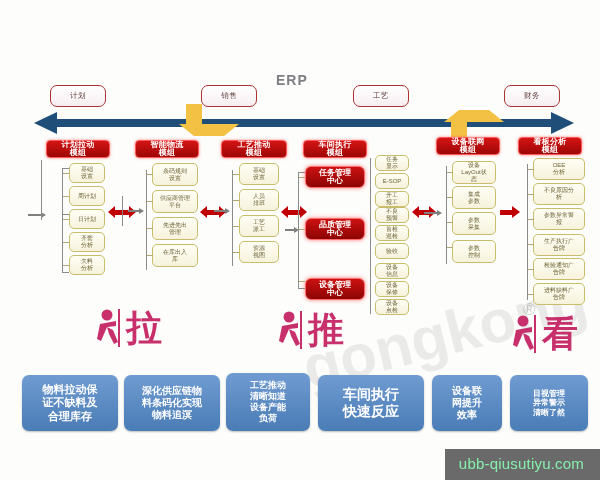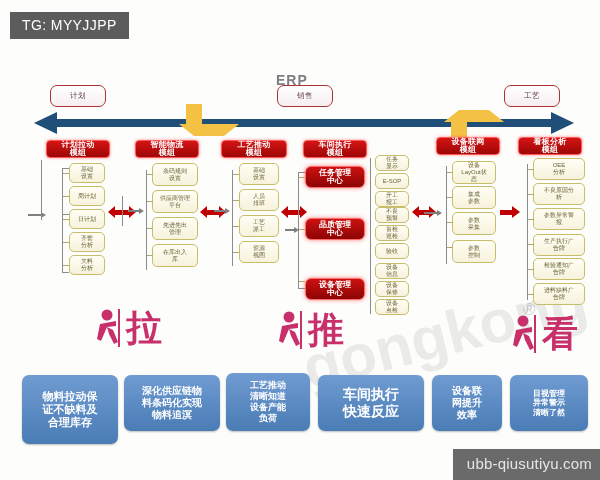--- a/index.html
+++ b/index.html
@@ -18,23 +18,23 @@
   
   .wm-top {
     position: absolute; left: 10px; top: 12px;
     background: #5c5c5c; color: #fff;
     font-size: 14px; letter-spacing: .4px;
     padding: 5px 12px 6px 12px;
     white-space: nowrap;
   }
   .wm-bot {
     position: absolute; right: 0px; bottom: 0px;
-    background: #6a6a6a; color: #e5e5e5;
+    background: #6a6a6a; color: #86efac;
     font-size: 15px; letter-spacing: .2px;
-    padding: 6px 8px 8px 14px;
+    padding: 6px 16px 8px 14px;
     white-space: nowrap;
   }
   .wm-diag {
     position: absolute; left: 300px; top: 300px;
     font-size: 60px; color: rgba(150,150,150,.18);
     transform: rotate(-14deg);
     font-weight: bold; white-space: nowrap;
     pointer-events: none;
   }
   .wm-reg {
@@ -193,20 +193,23 @@
 
   <div class="erp-row" id="erp-row">
       <div class="erp-box">
         <span>计划</span>
       </div>
       <div class="erp-box">
         <span>销售</span>
       </div>
       <div class="erp-box">
         <span>工艺</span>
+      </div>
+      <div class="erp-box">
+        <span>财务</span>
       </div>
     </div>
 
   <div class="bar-wrap">
     <div class="bar-head l"></div>
     <div class="bar-line"></div>
     <div class="bar-head r"></div>
     <div class="yarrow down"></div>
     <div class="yarrow up"></div>
   </div>
@@ -359,35 +362,34 @@
       <div class="figure" style="left: 512px; top: 314px;"><svg width="30" height="40" viewBox="0 0 30 40">
           <circle cx="11" cy="7" r="5.5" fill="#c8306c"></circle>
           <path d="M4 16 L20 13 L20 18 L11 19 L5 33 L1 31 Z" fill="#c8306c"></path>
           <path d="M11 19 L17 22 L22 34 L18 36 L13 26 Z" fill="#c8306c"></path>
           <rect x="22" y="1" width="2" height="38" fill="#c8306c"></rect>
         </svg></div>
       <div class="glyph" style="left: 542px; top: 316px;">看</div>
     </div>
 
   <div id="bottom">
-      <div class="bbox" style="left: 22px; top: 375px; width: 96px; height: 69px; font-size: 11px;">
+      <div class="bbox" style="left: 22px; top: 375px; width: 96px; height: 56px; font-size: 11px;">
         <span>物料拉动保<br>证不缺料及<br>合理库存</span>
       </div>
       <div class="bbox" style="left: 124px; top: 375px; width: 96px; height: 56px; font-size: 10px;">
         <span>深化供应链物<br>料条码化实现<br>物料追溟</span>
       </div>
       <div class="bbox" style="left: 226px; top: 373px; width: 84px; height: 58px; font-size: 9px;">
         <span>工艺推动<br>清晰知道<br>设备产能<br>负荷</span>
       </div>
       <div class="bbox" style="left: 318px; top: 375px; width: 106px; height: 56px; font-size: 14px;">
         <span>车间执行<br>快速反应</span>
       </div>
       <div class="bbox" style="left: 432px; top: 375px; width: 70px; height: 56px; font-size: 10px;">
         <span>设备联<br>网提升<br>效率</span>
       </div>
       <div class="bbox" style="left: 510px; top: 375px; width: 78px; height: 56px; font-size: 8px;">
         <span>目视管理<br>异常警示<br>清晰了然</span>
       </div>
     </div>
 
-  <div class="wm-top">TG: MYYJJPP</div>
   <div class="wm-bot">ubb-qiusutiyu.com</div>
 </div>
 
 </body></html>

